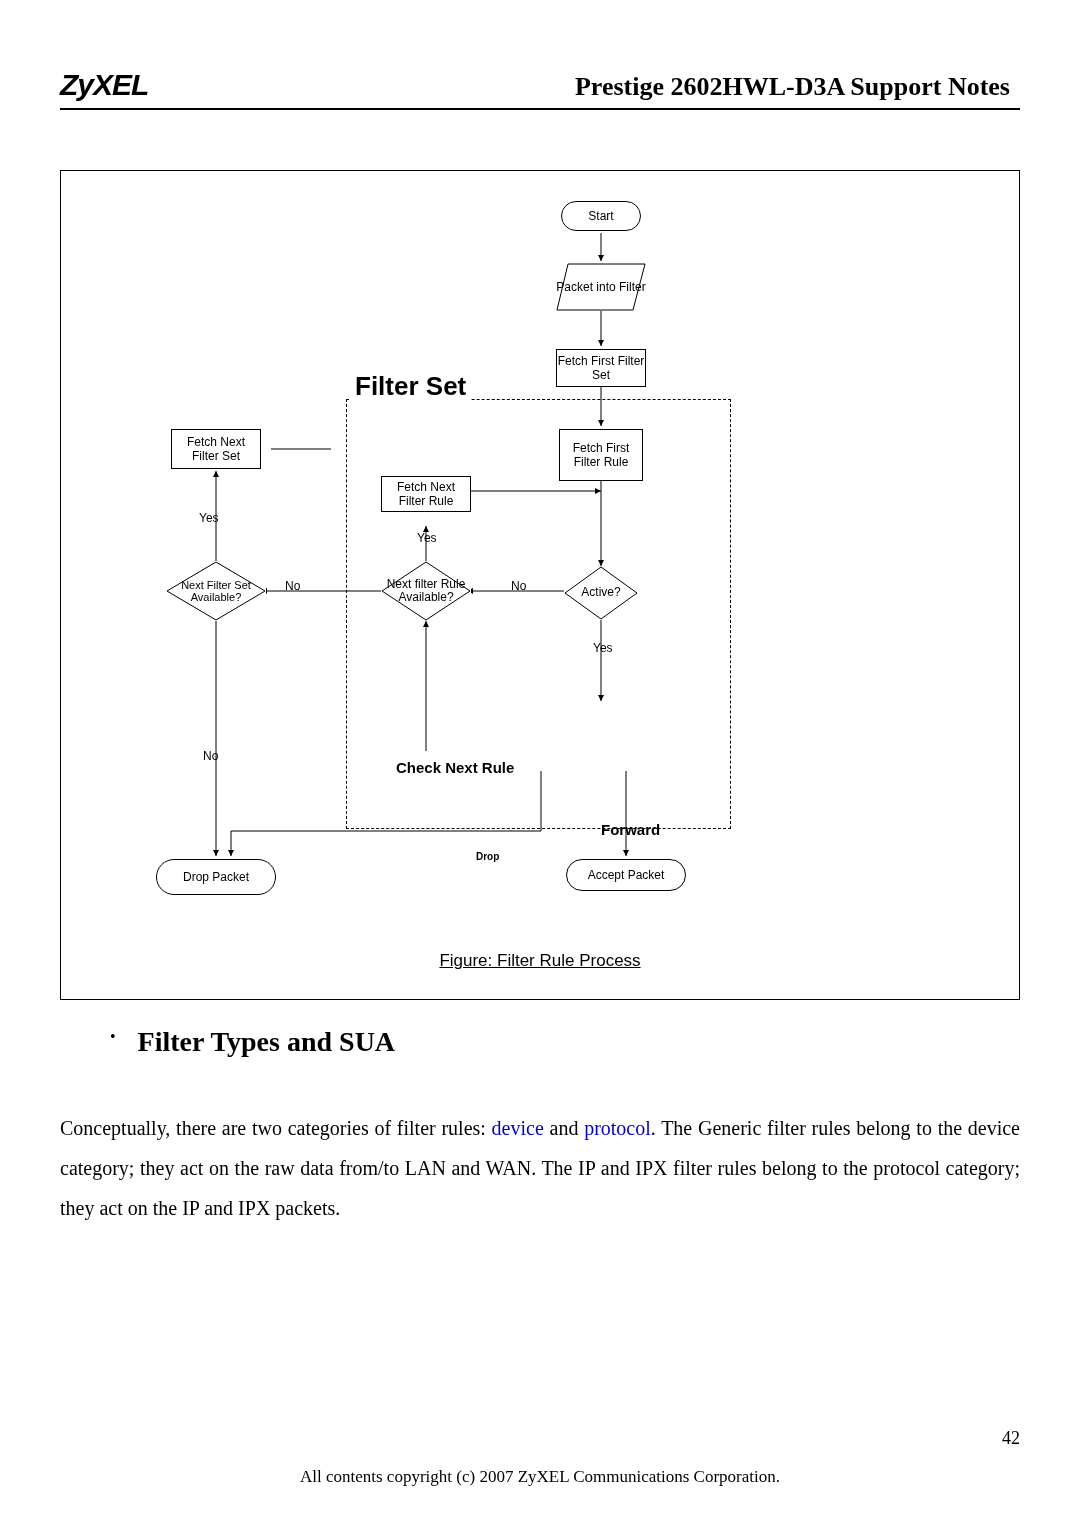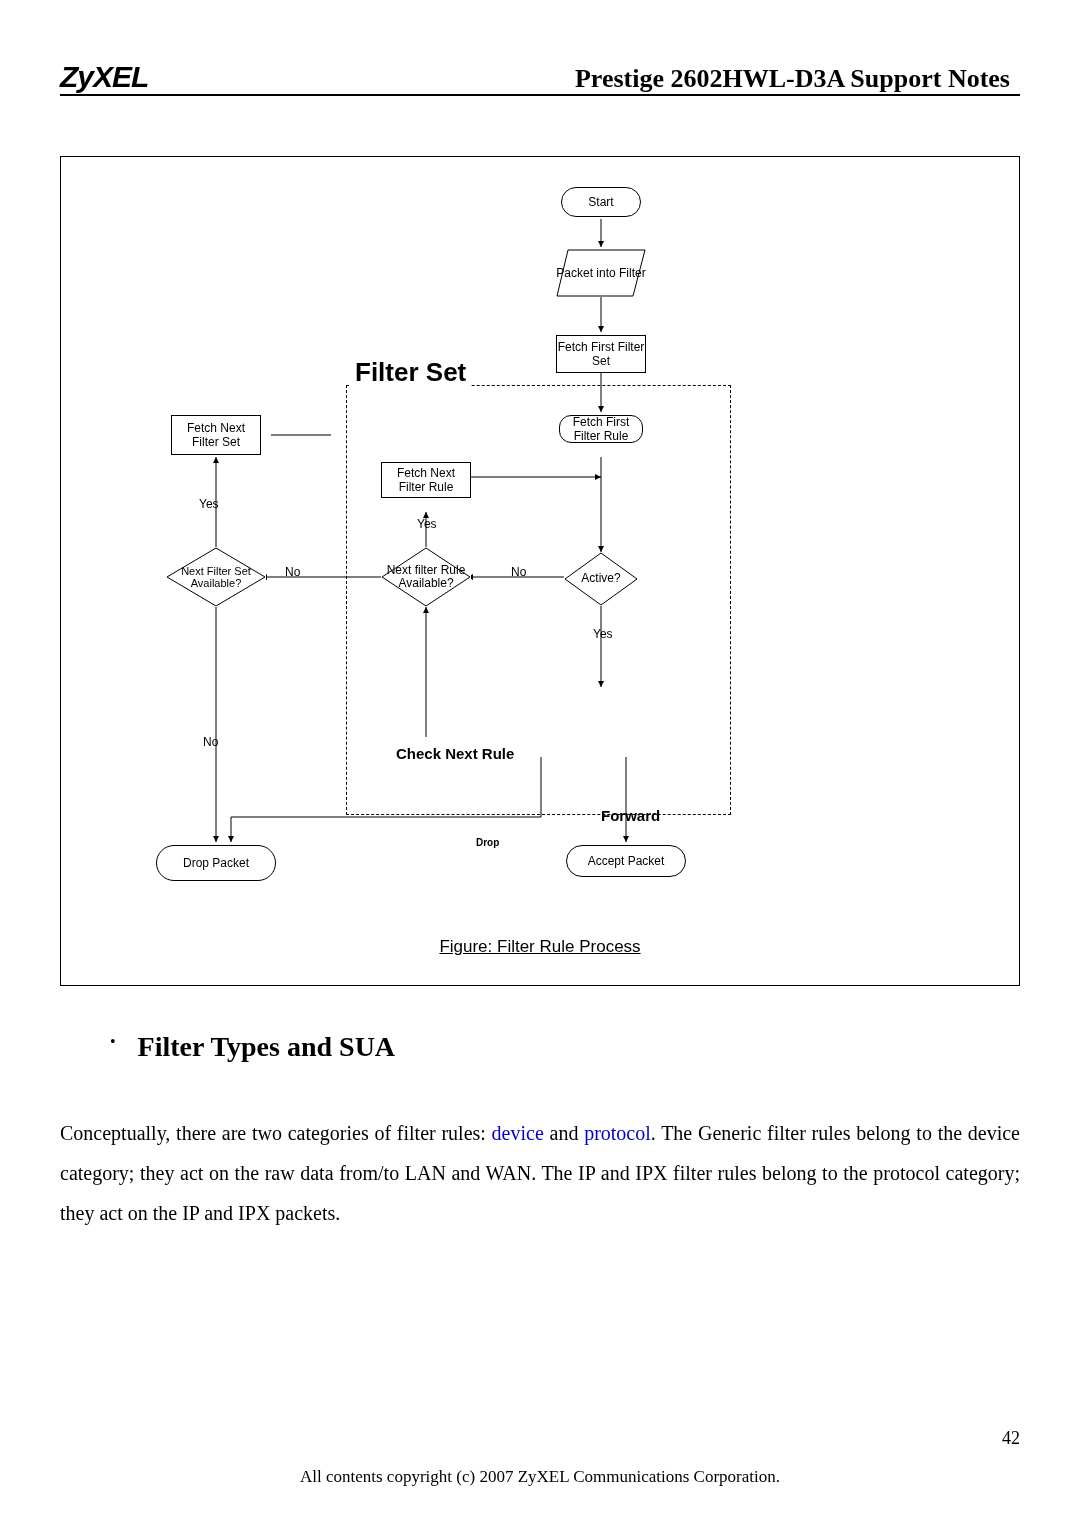--- a/index.html
+++ b/index.html
@@ -10,41 +10,42 @@
     width: 1080px;
     height: 1527px;
     position: relative;
     padding: 60px 60px 40px 60px;
   }
   .header {
     display: flex;
     justify-content: space-between;
     align-items: flex-end;
     border-bottom: 2px solid #000;
-    padding-bottom: 0;
+    padding-bottom: 6px;
     margin-bottom: 60px;
+    margin-top: 8px;
   }
   .logo {
     font-family: Arial, sans-serif;
     font-weight: 900;
     font-style: italic;
     font-size: 30px;
     letter-spacing: -1px;
   }
   .header-title {
     font-family: "Times New Roman", serif;
     font-weight: bold;
     font-size: 26px;
     padding-right: 10px;
   }
   .figure-frame {
     border: 1px solid #000;
     width: 100%;
     height: 830px;
-    margin-bottom: 45px;
+    margin-bottom: 26px;
     position: relative;
     overflow: hidden;
     font-family: Arial, Helvetica, sans-serif;
   }
   .caption {
     position: absolute;
     bottom: 28px;
     left: 0;
     right: 0;
     text-align: center;
@@ -177,21 +178,21 @@
     <div style="position:absolute;top:0;left:0;right:0;bottom:0;display:flex;align-items:center;justify-content:center;font-size:12px;text-align:center;line-height:1.2;">Packet into Filter</div>
   </div>
 
   <div class="box" style="left:495px; top:178px; width:90px; height:38px;">
       <span>Fetch First Filter Set</span>
     </div>
 
   <div class="dashed-box" style="left:285px; top:228px; width:385px; height:430px;"></div>
   <div class="heading-fs" style="left:290px; top:200px;">Filter Set</div>
 
-  <div class="box" style="left:498px; top:258px; width:84px; height:28px;border-radius:12px;">
+  <div class="box" style="left:498px; top:258px; width:84px; height:52px;">
       <span>Fetch First Filter Rule</span>
     </div>
 
   <div class="box" style="left:320px; top:305px; width:90px; height:36px;">
       <span>Fetch Next Filter Rule</span>
     </div>
 
   <div class="diamond" style="left:320px; top:390px; width:90px; height:60px;">
     <svg width="90" height="60">
         <polygon points="45,1 89,30 45,59 1,30" fill="#fff" stroke="#000" stroke-width="1"></polygon>

